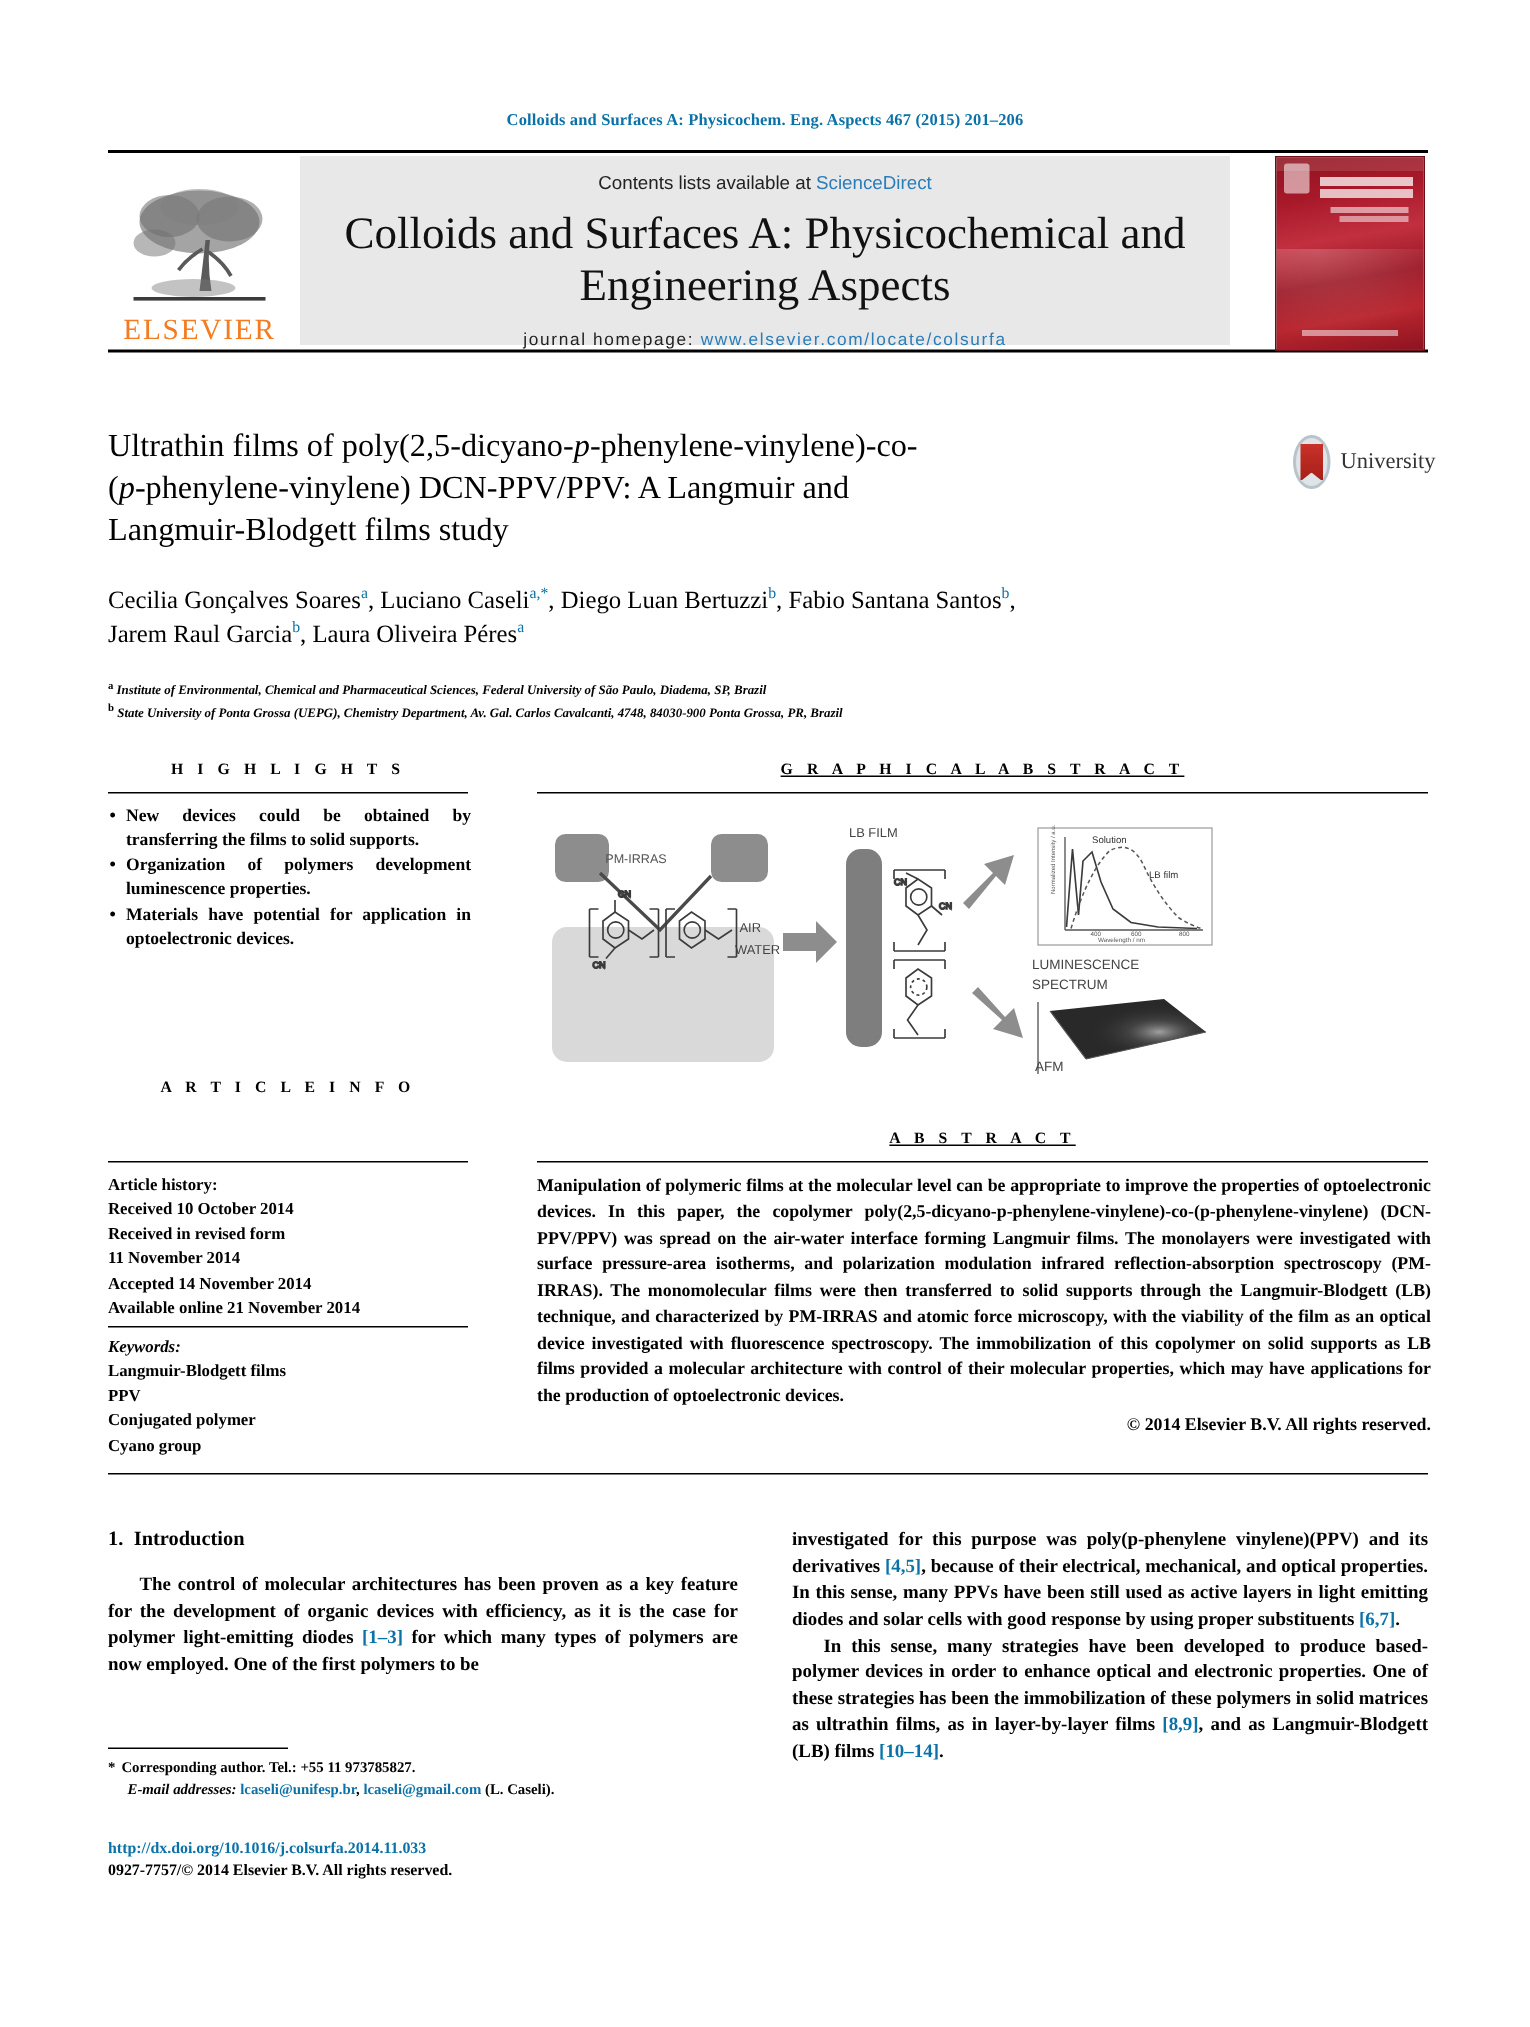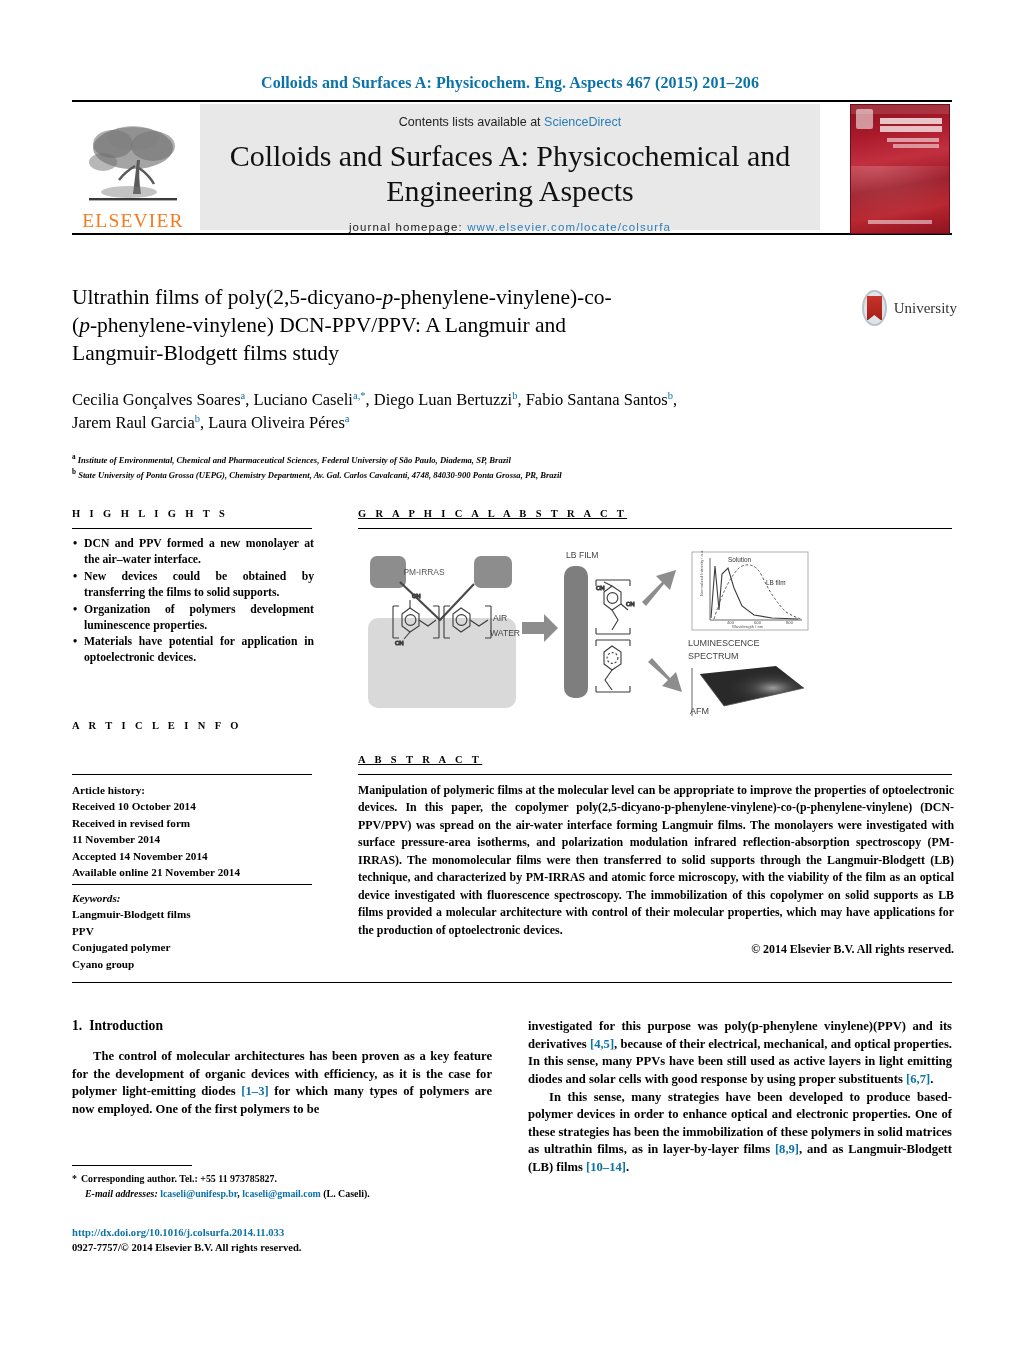--- a/index.html
+++ b/index.html
@@ -13,21 +13,21 @@
     position: relative;
     overflow: hidden;
   }
 
   
   .running-head {
     position: absolute;
     top: 74px; left: 0; width: 1020px;
     text-align: center;
     font-family: "Liberation Serif", serif;
-    font-size: 16px;
+    font-size: 11px;
     font-weight: bold;
     color: #0b72a8;
     letter-spacing: 0.1px;
   }
 
   
   .banner {
     position: absolute;
     top: 100px; left: 72px;
     width: 880px; height: 135px;
@@ -186,20 +186,21 @@
 
   .col-left { position: absolute; left: 72px; width: 240px; }
   .col-right { position: absolute; left: 358px; width: 594px; text-decoration: underline; }
 
   .sec-head {
     font-family: "Liberation Serif", serif;
     font-size: 10.5px;
     font-weight: bold;
     letter-spacing: 3.4px;
     color: #000;
+    text-align: center;
   }
 
   .highlights-head { top: 508px; }
   .ga-head { top: 508px; }
 
   .rule-hl { position: absolute; left: 72px; top: 528px; width: 240px; height: 1px; background: #000; }
   .rule-ga { position: absolute; left: 358px; top: 528px; width: 594px; height: 1px; background: #000; }
 
   .highlights-list {
     position: absolute; left: 72px; top: 536px; width: 242px;
@@ -398,21 +399,20 @@
   <div><sup>a</sup> <span>Institute of Environmental, Chemical and Pharmaceutical Sciences, Federal University of São Paulo, Diadema, SP, Brazil</span></div>
   <div><sup>b</sup> <span>State University of Ponta Grossa (UEPG), Chemistry Department, Av. Gal. Carlos Cavalcanti, 4748, 84030-900 Ponta Grossa, PR, Brazil</span></div>
 </div>
 
 <div class="sec-head col-left highlights-head">H I G H L I G H T S</div>
 <div class="sec-head col-right ga-head">G R A P H I C A L   A B S T R A C T</div>
 <div class="rule-hl"></div>
 <div class="rule-ga"></div>
 
 <ul class="highlights-list">
-  <li>DCN and PPV formed a new monolayer at the air–water interface.</li>
   <li>New devices could be obtained by transferring the films to solid supports.</li>
   <li>Organization of polymers development luminescence properties.</li>
   <li>Materials have potential for application in optoelectronic devices.</li>
 </ul>
 
 <div class="ga-figure">
   <svg viewBox="0 0 588 178" width="588" height="178">
 
     <rect x="6" y="78" width="148" height="90" rx="10" fill="#d9d9d9"></rect>
 

